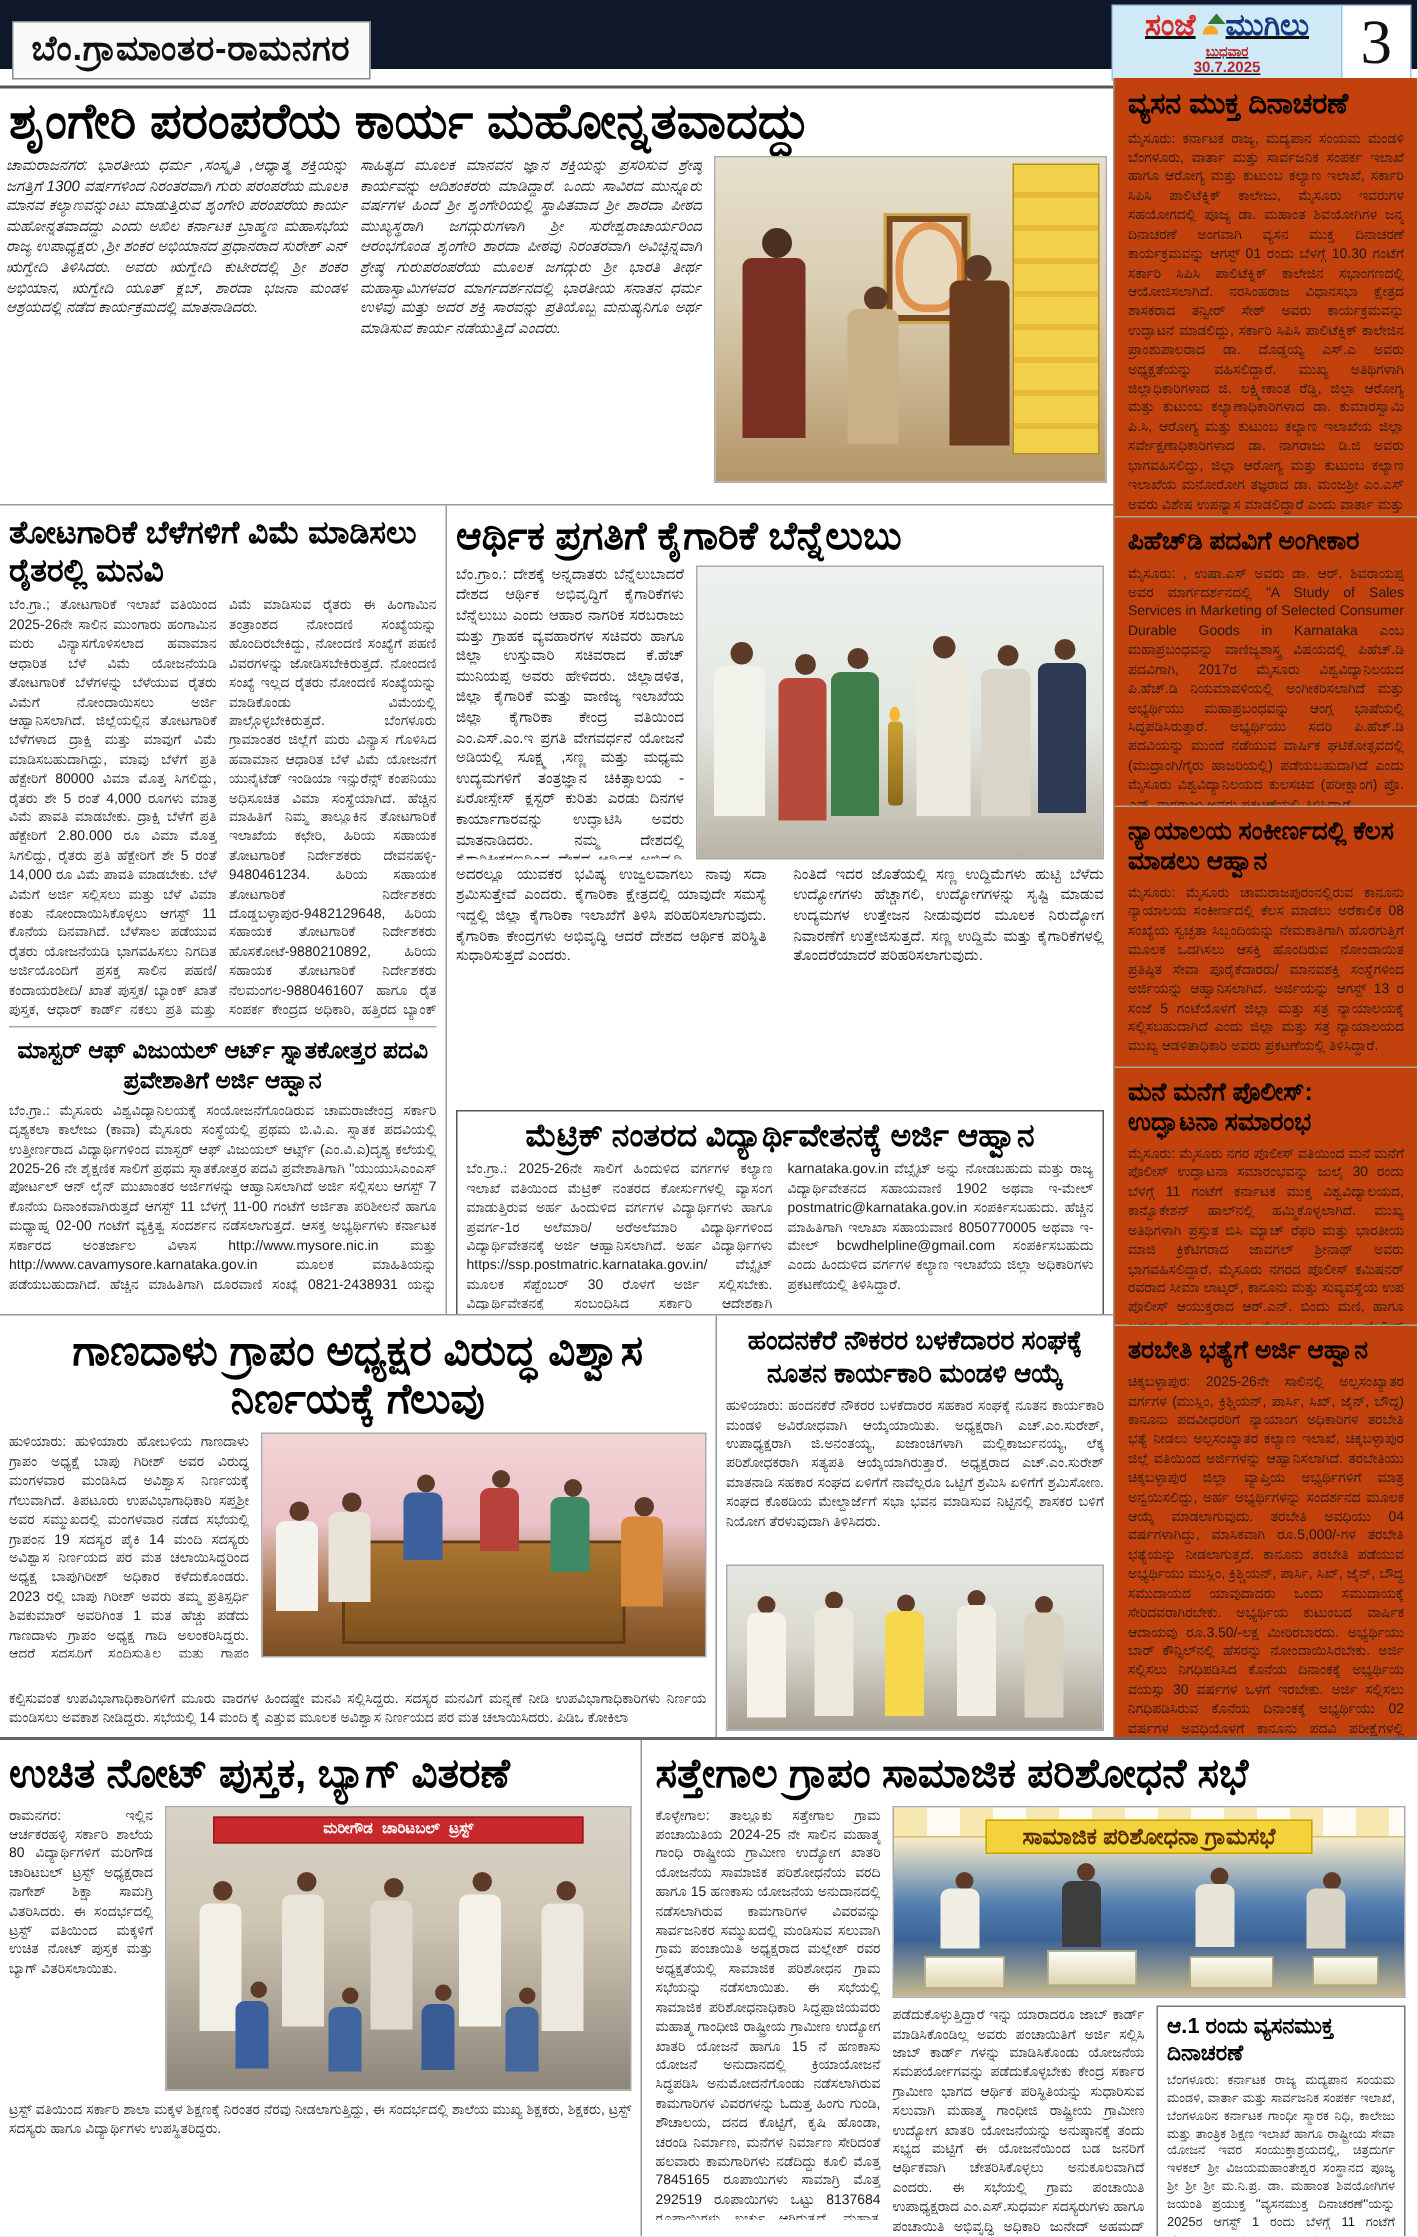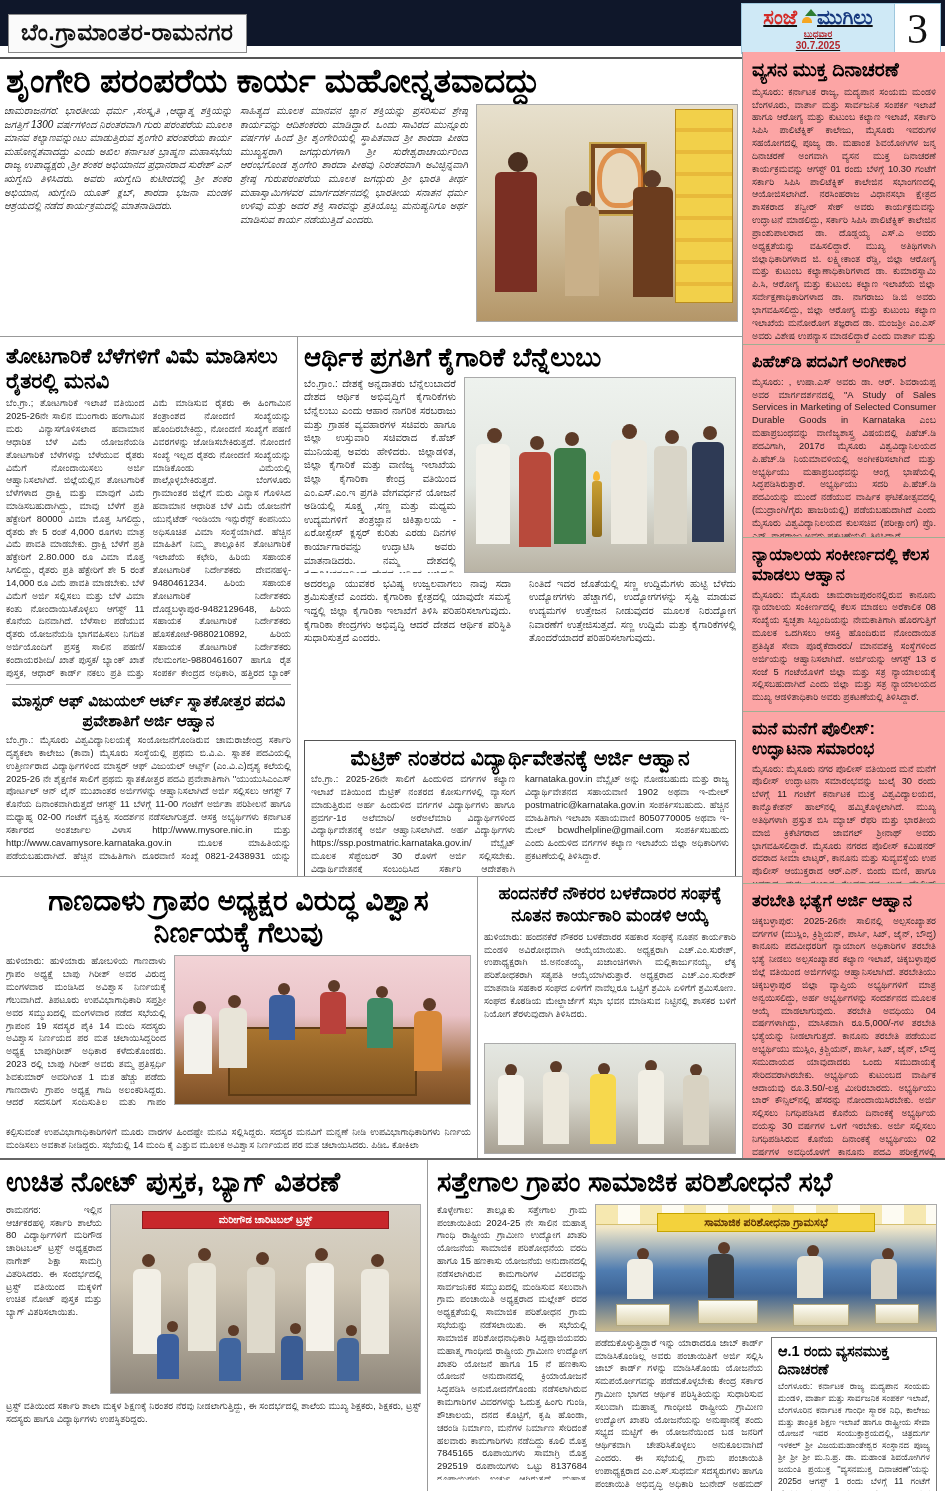--- a/index.html
+++ b/index.html
@@ -18,21 +18,21 @@
   .logo-icon { display:inline-block; width:16px; height:15px; position:relative; }
   .logo-icon .sun { position:absolute; bottom:1px; left:3px; width:10px; height:6px; border-radius:10px 10px 0 0; background:#f5a623; }
   .logo-icon .palm { position:absolute; top:0; left:6px; width:0; height:0; border-left:6px solid transparent; border-right:6px solid transparent; border-bottom:7px solid #2e7d32; }
   .m-day { font-size:9px; font-weight:bold; color:#b3262b; margin-top:2px; }
   .m-date { font-size:10px; font-weight:bold; color:#b3262b; }
   .page-num { flex:1; background:#fff; display:flex; align-items:center; justify-content:center; font-family:"Liberation Serif", serif; font-size:42px; border-left:1px solid #9ec7dd; }
   .header-rule { position:absolute; top:57px; left:0; width:742px; height:2px; background:#555; }
 
   
   .left-main { position:absolute; top:59px; left:0; width:742px; height:1099px; overflow:hidden; }
-  .right-col { position:absolute; top:52px; left:742px; width:203px; height:1106px; background:#fca5a5; border-left:1px solid #999; overflow:hidden; }
+  .right-col { position:absolute; top:52px; left:742px; width:203px; height:1106px; background:#c2410c; border-left:1px solid #999; overflow:hidden; }
   .bottom { position:absolute; top:1158px; left:0; width:945px; height:333px; border-top:2px solid #666; overflow:hidden; }
 
   .body-sm { font-size:10px; line-height:1.36; text-align:justify; color:#161616; overflow:hidden; }
   .body-xs { font-size:9.3px; line-height:1.38; text-align:justify; color:#1a1a1a; overflow:hidden; }
   h1,h2,h3 { font-weight:bold; color:#000; }
 
   
   .lead { height:277px; overflow:hidden; }
   .lead h1 { font-size:33px; line-height:1.12; padding:4px 6px 2px; }
   .lead-content { display:flex; height:224px; padding:2px 4px 4px; gap:8px;font-style:italic; }
@@ -70,32 +70,32 @@
   .handanakere { flex:1; padding:4px 6px; overflow:hidden; display:flex; flex-direction:column; }
   .handanakere h2 { font-size:17.5px; line-height:1.25; text-align:center; padding:2px 0 4px; }
   .han-photo { height:106px; margin-top:4px; }
 
   
   .notebooks { position:absolute; left:0; top:0; width:428px; height:333px; border-right:1px solid #999; padding:4px 6px; overflow:hidden; }
   .notebooks h2 { font-size:27px; line-height:1.1; padding:4px 0 6px; }
   .nb-content { display:flex; gap:8px; height:190px; }
   .nb-intro { width:96px; }
   .nb-more { margin-top:6px; }
-  .p-banner-red { position:absolute; top:6px; left:10%; width:80%; padding:2px 4px; background:#c8272b; color:#fff; font-size:10px; font-weight:bold; text-align:center; border:1px solid #8e1b1e; }
+  .p-banner-red { position:absolute; top:6px; left:10%; width:80%; padding:2px 4px; background:#c8272b; color:#fff; font-size:10px; font-weight:bold; text-align:center; border:1px solid #8e1b1e;font-family:Liberation Mono, monospace; }
   .sattegala { position:absolute; left:429px; top:0; width:516px; height:333px; padding:4px 8px; overflow:hidden; }
   .sattegala h2 { font-size:27px; line-height:1.1; padding:4px 0 6px; }
   .sat-content { display:flex; gap:8px; height:276px; }
   .sat-col1 { width:150px; }
   .sat-right { flex:1; display:flex; flex-direction:column; }
   .sat-photo { height:128px; flex:none; }
   .sat-below { display:flex; gap:8px; margin-top:5px; flex:1; }
   .sat-col2 { width:168px; }
   .aug1-box { flex:1; border:1.5px solid #777; padding:4px 6px; background:#fff; overflow:hidden; }
   .aug1-box h3 { font-size:14.5px; line-height:1.25; padding-bottom:3px; }
-  .p-banner-yellow { position:absolute; top:8px; left:18%; width:64%; padding:2px 4px; background:#f3d23c; color:#5a2d00; font-size:11px; font-weight:bold; text-align:center; border:1px solid #c7a500; }
+  .p-banner-yellow { position:absolute; top:8px; left:18%; width:64%; padding:2px 4px; background:#f3d23c; color:#5a2d00; font-size:15px; font-weight:bold; text-align:center; border:1px solid #c7a500; }
 
   
   .r-sec { padding:7px 9px 6px; overflow:hidden; border-bottom:1px solid #9fae92; }
   .r-sec h2 { font-size:19px; line-height:1.2; padding-bottom:4px; }
   .r-sec.small h2 { font-size:16.5px; }
   .r1 { height:293px; }
   .r2 { height:193px; }
   .r3 { height:174px; }
   .r4 { height:172px; }
   .r5 { height:274px; border-bottom:none; }

